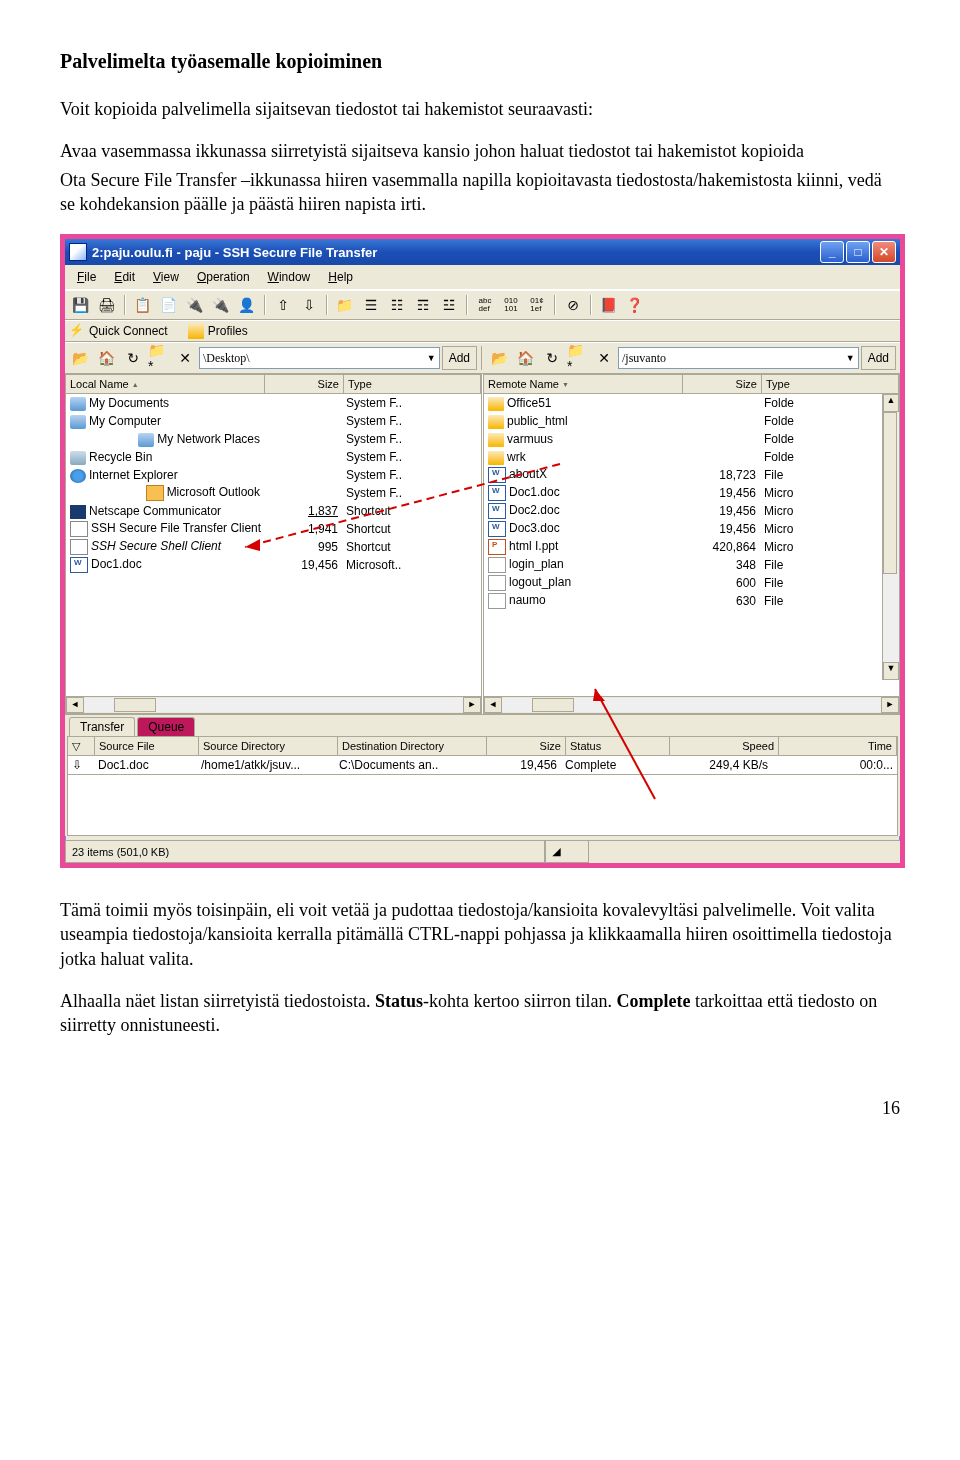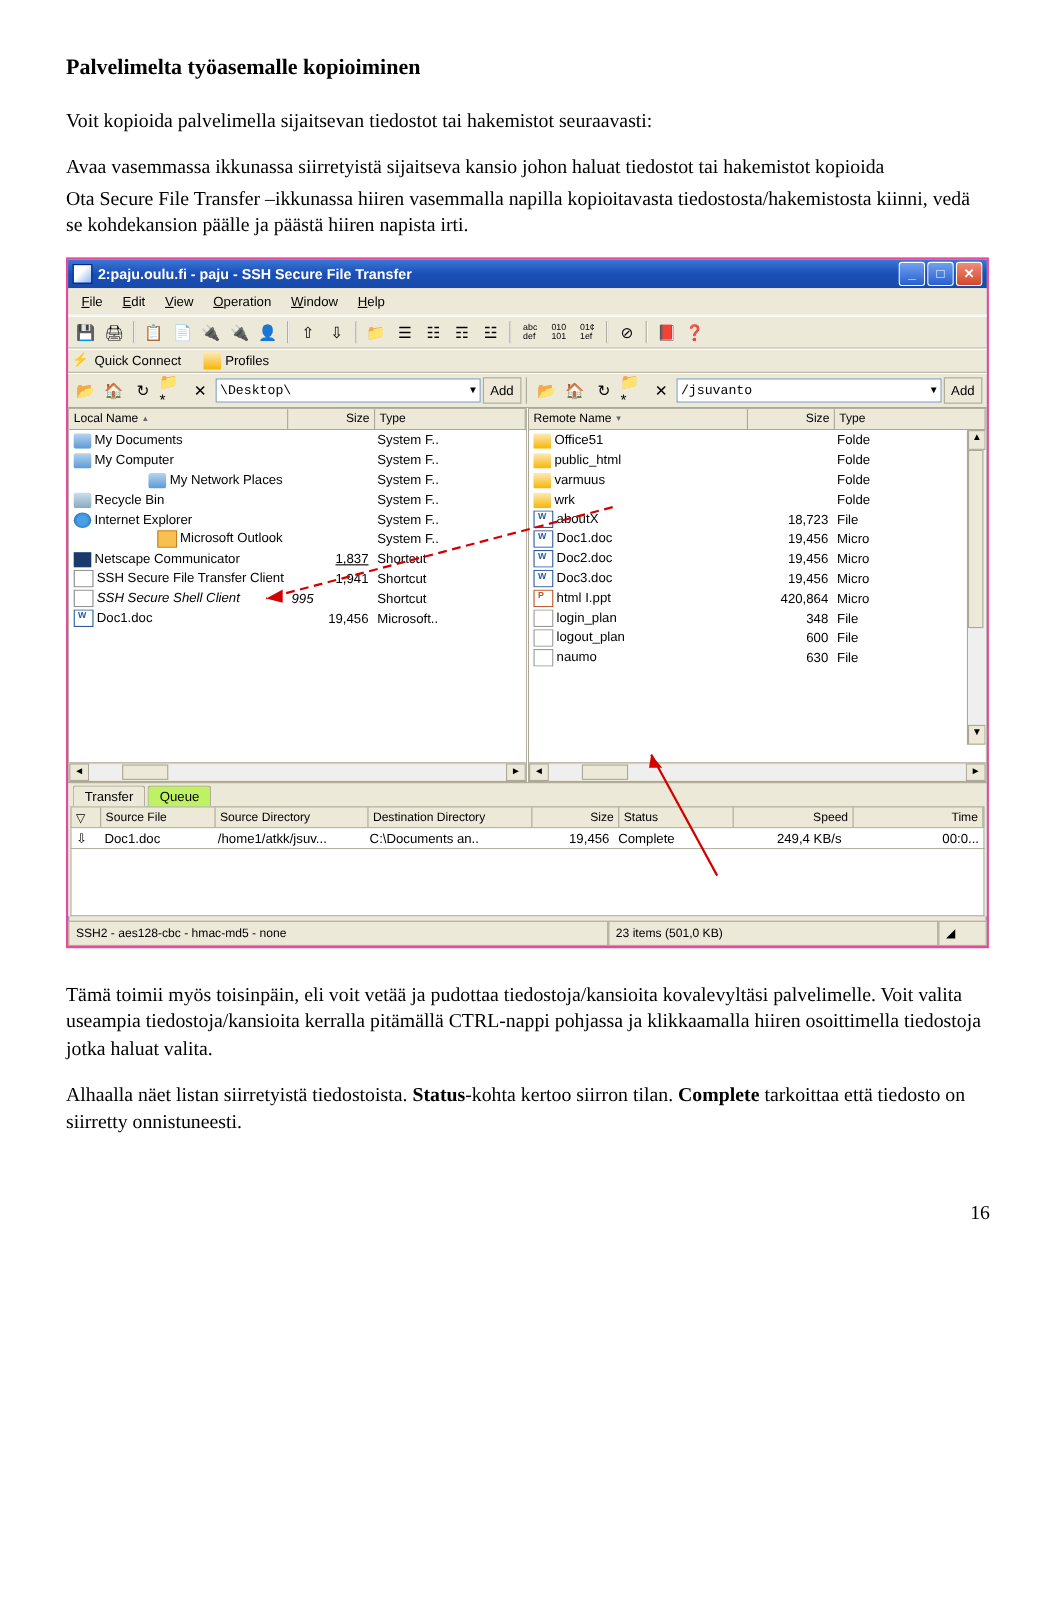--- a/index.html
+++ b/index.html
@@ -13,21 +13,21 @@
     box-sizing: border-box;
   }
   h2 { font-size: 20px; font-weight: bold; margin: 0 0 24px 0; }
   p { margin: 0 0 18px 0; line-height: 1.35; }
   .nomargin { margin-bottom: 4px; }
   .app-window {
     width: 835px;
     margin: 10px 0 30px 0;
     font-family: Tahoma, Arial, sans-serif;
     font-size: 12px;
-    border: 2px solid #ec4899;
+    border: 5px solid #ec4899;
     background: #ece9d8;
     box-shadow: 0 0 0 1px #6b8fe0 inset;
     position: relative;
   }
   .titlebar {
     height: 26px;
     background: linear-gradient(to bottom, #3a78d6 0%, #1b4fb7 50%, #174aa8 100%);
     color: #fff;
     display: flex;
     align-items: center;
@@ -72,21 +72,21 @@
   .tb-sep { width: 1px; height: 20px; background: #aca899; margin: 0 3px; border-right: 1px solid #fff; }
   .quickbar { gap: 4px; }
   .qicon {
     width: 16px; height: 16px; display: inline-block;
   }
   .navbar { padding: 3px 4px; }
   .navhalf { display: flex; align-items: center; gap: 2px; flex: 1; }
   .navhalf.left { border-right: 1px solid #aca899; padding-right: 4px; margin-right: 4px; }
   .path-input {
     flex: 1; height: 20px; border: 1px solid #7f9db9; background: #fff;
-    font-family: Liberation Mono, monospace; font-size: 12px; padding: 0 3px;
+    font-family: Liberation Serif, serif; font-size: 12px; padding: 0 3px;
     display: flex; align-items: center; justify-content: space-between;
   }
   .dd-arrow { font-size: 9px; color: #000; }
   .addbtn {
     height: 22px; padding: 0 6px; border: 1px solid #aca899;
     background: #ece9d8; display: flex; align-items: center;
   }
   .panes { display: flex; background: #fff; height: 340px; }
   .pane { flex: 1; display: flex; flex-direction: column; border: 1px solid #aca899; margin: 0; }
   .pane.left { margin-right: 1px; }
@@ -139,21 +139,21 @@
   .scroll-v .sbtn { height: 16px; width: 14px; background:#ece9d8; border:1px solid #aca899; font-size:9px; text-align:center; }
   .scroll-v .strack { flex:1; position:relative; }
   .scroll-v .sthumb { position:absolute; width:12px; left:0; background:#ece9d8; border:1px solid #aca899; }
   .bottom-area { background:#ece9d8; border-top:1px solid #aca899; }
   .tabbar { display:flex; padding: 2px 4px 0 4px; }
   .tab {
     padding: 2px 10px; border: 1px solid #aca899; border-bottom: none;
     background:#ece9d8; margin-right: 2px; font-size:12px;
     border-radius: 3px 3px 0 0;
   }
-  .tab.inactive { background:#bef264; }
+  .tab.inactive { background:#be185d; }
   .transfer-hdr {
     display:flex; background:#ece9d8; border:1px solid #aca899;
     height:18px; margin: 0 2px;
   }
   .transfer-hdr .col { border-right:1px solid #aca899; padding:2px 4px; font-size:11px; display:flex; align-items:center; }
   .transfer-row {
     display:flex; border:1px solid #aca899; border-top:none;
     background:#fff; height:18px; margin:0 2px; font-size:12px;
   }
   .transfer-row .tcell { padding:0 4px; display:flex; align-items:center; overflow:hidden; white-space:nowrap; }
@@ -307,21 +307,21 @@
             <div class="fcell" style="width: 70px; text-align: right; text-decoration: underline;">1,837</div>
             <div class="fcell" style="flex: 1 1 0%;">Shortcut</div>
           </div>
           <div class="frow">
             <div class="fcell" style="width: 190px;"><span class="fileicon ic-link"></span>SSH Secure File Transfer Client</div>
             <div class="fcell" style="width: 70px; text-align: right;">1,941</div>
             <div class="fcell" style="flex: 1 1 0%;">Shortcut</div>
           </div>
           <div class="frow">
             <div class="fcell" style="width: 190px; font-style: italic;"><span class="fileicon ic-link"></span>SSH Secure Shell Client</div>
-            <div class="fcell" style="width: 70px; text-align: left; font-style: italic;">995</div>
+            <div class="fcell" style="width: 70px; text-align: right;">995</div>
             <div class="fcell" style="flex: 1 1 0%;">Shortcut</div>
           </div>
           <div class="frow">
             <div class="fcell" style="width: 190px;"><span class="fileicon ic-doc-w"></span>Doc1.doc</div>
             <div class="fcell" style="width: 70px; text-align: right;">19,456</div>
             <div class="fcell" style="flex: 1 1 0%;">Microsoft..</div>
           </div>
         </div>
       <div class="scroll-h">
         <div class="sbtn">◄</div>
@@ -439,21 +439,20 @@
       <div class="tcell" style="width:140px">C:\Documents an..</div>
       <div class="tcell" style="width:70px;justify-content:flex-end">19,456</div>
       <div class="tcell" style="width:95px">Complete</div>
       <div class="tcell" style="width:100px;justify-content:flex-end">249,4 KB/s</div>
       <div class="tcell" style="flex:1;justify-content:flex-end">00:0...</div>
     </div>
     <div class="transfer-empty"></div>
   </div>
 
   <div class="statusbar">
-    <div class="sseg" style="flex:1">SSH2 - aes128-cbc - hmac-md5 - none</div>
     <div class="sseg" style="flex:0.6">23 items (501,0 KB)</div>
     <div class="sseg" style="width:30px">◢</div>
   </div>
 
   <svg style="position:absolute;left:0;top:0;width:100%;height:100%;pointer-events:none;">
     <line x1="495" y1="225" x2="180" y2="308" stroke="#d40000" stroke-width="2" stroke-dasharray="8,5"></line>
     <polygon points="180,308 195,300 195,312" fill="#d40000"></polygon>
     <line x1="590" y1="560" x2="530" y2="450" stroke="#d40000" stroke-width="2"></line>
     <polygon points="530,450 540,462 528,462" fill="#d40000"></polygon>
   </svg>

